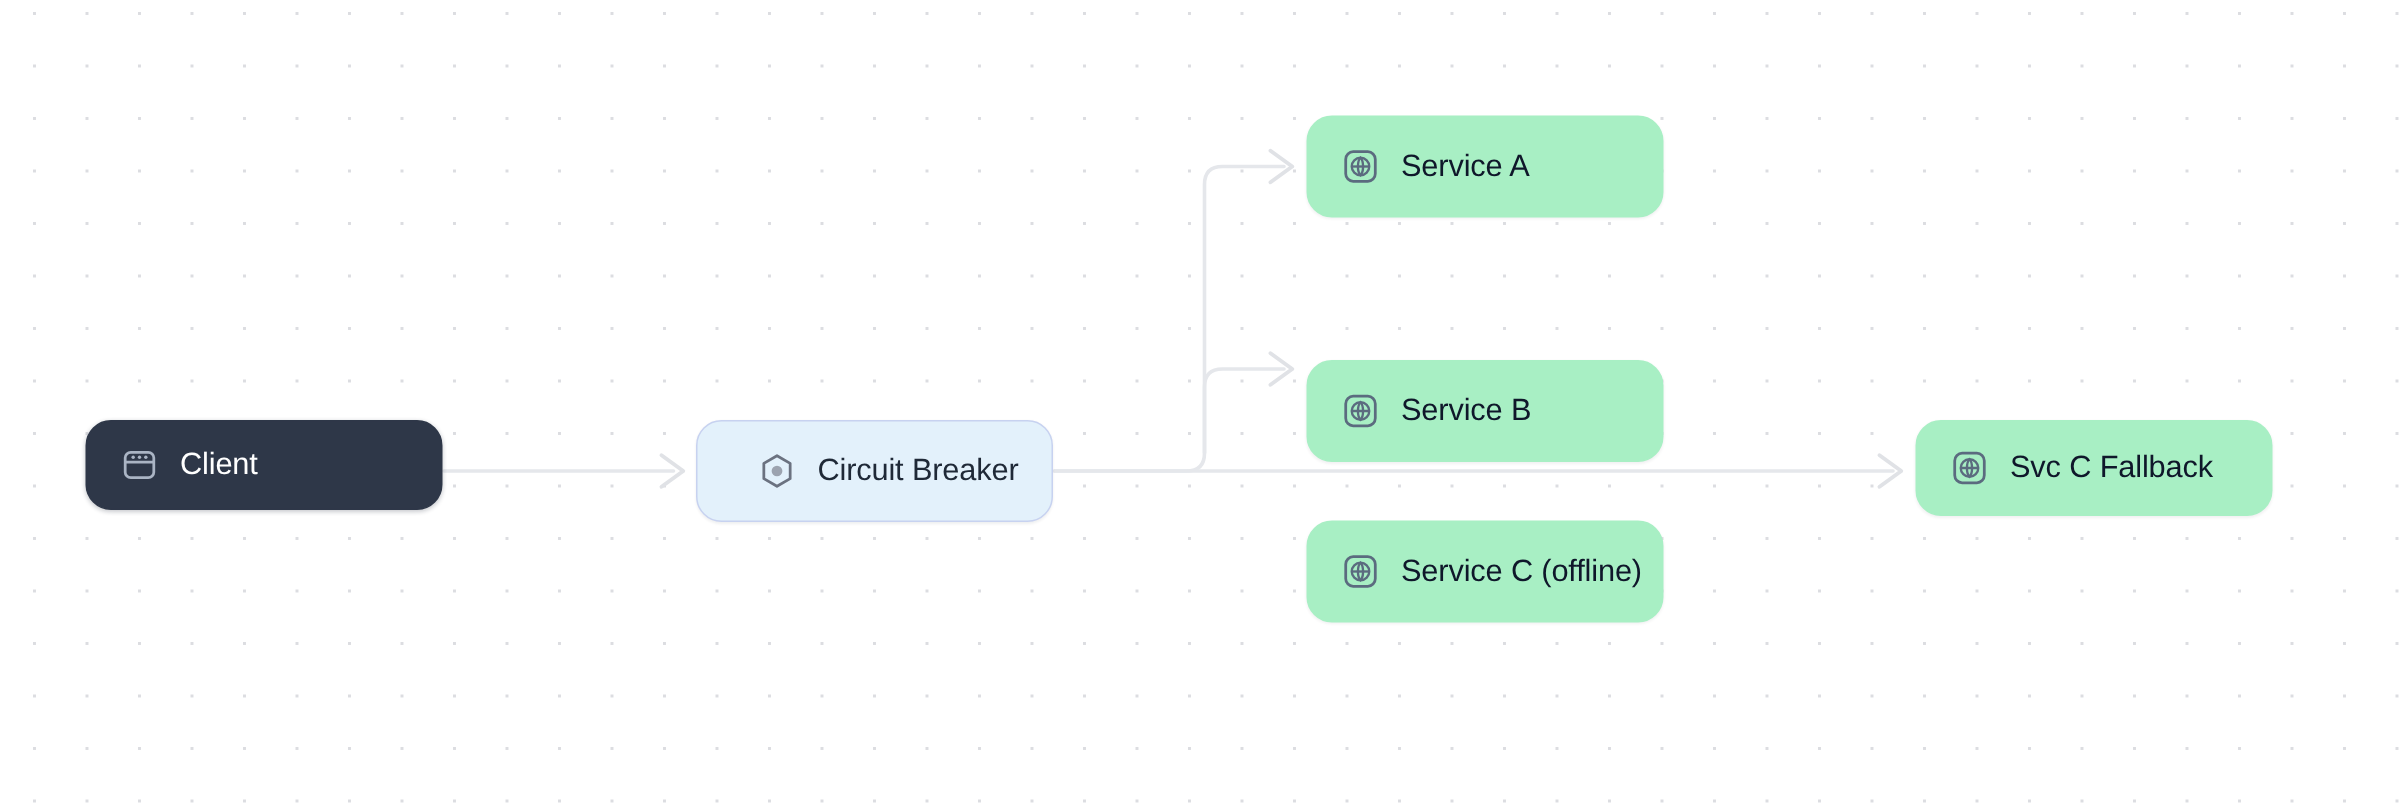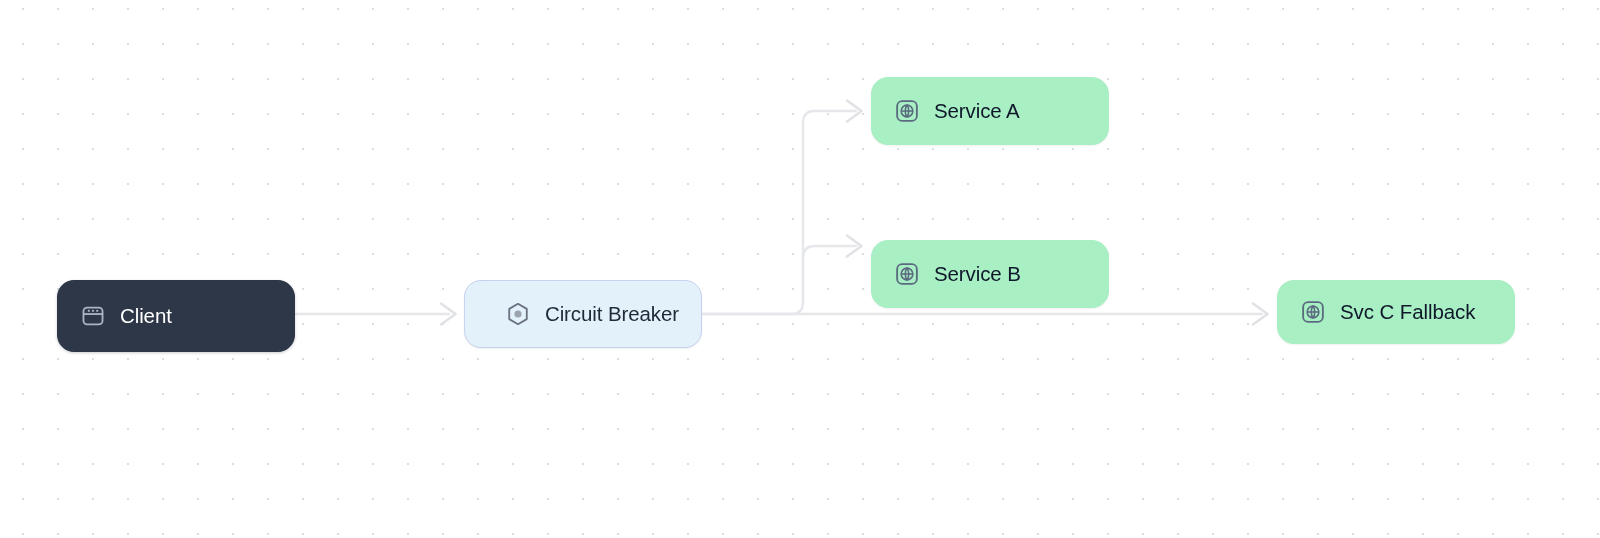--- a/index.html
+++ b/index.html
@@ -103,21 +103,21 @@
       <path d="M 803 302 L 803 258 Q 803 246 815 246 L 856 246" stroke="#e5e7eb" stroke-width="2.4" fill="none" stroke-linecap="round"></path>
       <path d="M 847 235.5 L 861.5 246 L 847 256.5" stroke="#e0e2e6" stroke-width="2.6" fill="none" stroke-linecap="round" stroke-linejoin="round"></path>
     </g>
 
     <g>
       <path d="M 703 314 L 1262 314" stroke="#e5e7eb" stroke-width="2.4" fill="none" stroke-linecap="round"></path>
       <path d="M 1253 303.5 L 1267.5 314 L 1253 324.5" stroke="#e0e2e6" stroke-width="2.6" fill="none" stroke-linecap="round" stroke-linejoin="round"></path>
     </g>
   </svg>
 
-  <div class="node dark" style="left:57px; top:280px; width:238px; height:72px;">
+  <div class="node dark" style="left:57px; top:280px; width:238px; height:60px;">
     <svg class="node-icon" viewBox="0 0 24 24" fill="none">
       <rect x="3.2" y="4.2" width="17.6" height="15.6" rx="3.4" stroke="#aab4c4" stroke-width="1.7"></rect>
       <path d="M3.2 10.2 H20.8" stroke="#aab4c4" stroke-width="1.7"></path>
       <circle cx="8.1" cy="7.2" r="1.05" fill="#aab4c4"></circle>
       <circle cx="12" cy="7.2" r="1.05" fill="#aab4c4"></circle>
       <circle cx="15.9" cy="7.2" r="1.05" fill="#aab4c4"></circle>
     </svg>
     <span class="node-label">Client</span>
   </div>
 
@@ -142,20 +142,29 @@
   <div class="node green" style="left:871px; top:212px; width:238px; height:68px;margin-top:28px;">
     <svg class="node-icon" viewBox="0 0 24 24" fill="none">
       <rect x="2.9" y="2.9" width="18.2" height="18.2" rx="4.6" stroke="#5b6b7f" stroke-width="1.7"></rect>
       <circle cx="12" cy="12" r="5.4" stroke="#5b6b7f" stroke-width="1.45"></circle>
       <path d="M6.6 12 H17.4" stroke="#5b6b7f" stroke-width="1.45"></path>
       <path d="M12 6.6 C14.1 8.7 14.1 15.3 12 17.4 C9.9 15.3 9.9 8.7 12 6.6 Z" stroke="#5b6b7f" stroke-width="1.45"></path>
     </svg>
     <span class="node-label">Service B</span>
   </div>
 
+  <div class="node green" style="left:871px; top:347px; width:238px; height:68px;">
+    <svg class="node-icon" viewBox="0 0 24 24" fill="none">
+      <rect x="2.9" y="2.9" width="18.2" height="18.2" rx="4.6" stroke="#5b6b7f" stroke-width="1.7"></rect>
+      <circle cx="12" cy="12" r="5.4" stroke="#5b6b7f" stroke-width="1.45"></circle>
+      <path d="M6.6 12 H17.4" stroke="#5b6b7f" stroke-width="1.45"></path>
+      <path d="M12 6.6 C14.1 8.7 14.1 15.3 12 17.4 C9.9 15.3 9.9 8.7 12 6.6 Z" stroke="#5b6b7f" stroke-width="1.45"></path>
+    </svg>
+    <span class="node-label">Service C (offline)</span>
+  </div>
 
   <div class="node green" style="left:1277px; top:280px; width:238px; height:64px;">
     <svg class="node-icon" viewBox="0 0 24 24" fill="none">
       <rect x="2.9" y="2.9" width="18.2" height="18.2" rx="4.6" stroke="#5b6b7f" stroke-width="1.7"></rect>
       <circle cx="12" cy="12" r="5.4" stroke="#5b6b7f" stroke-width="1.45"></circle>
       <path d="M6.6 12 H17.4" stroke="#5b6b7f" stroke-width="1.45"></path>
       <path d="M12 6.6 C14.1 8.7 14.1 15.3 12 17.4 C9.9 15.3 9.9 8.7 12 6.6 Z" stroke="#5b6b7f" stroke-width="1.45"></path>
     </svg>
     <span class="node-label">Svc C Fallback</span>
   </div>

